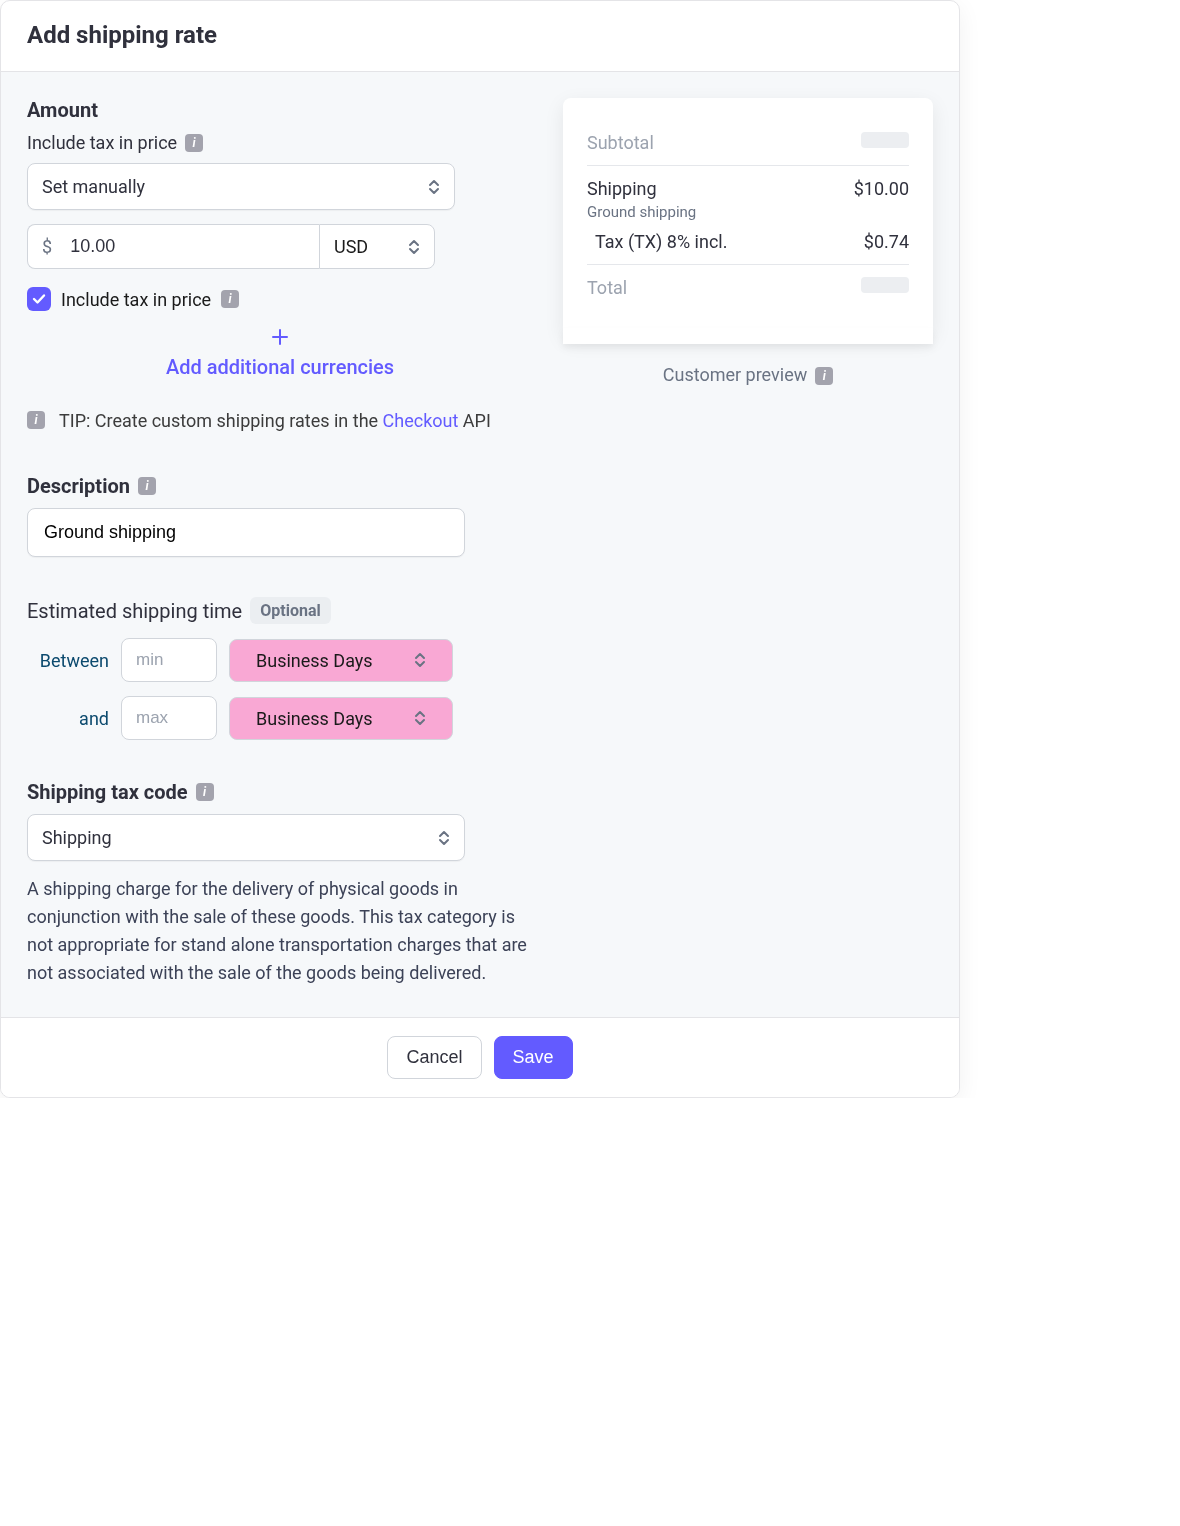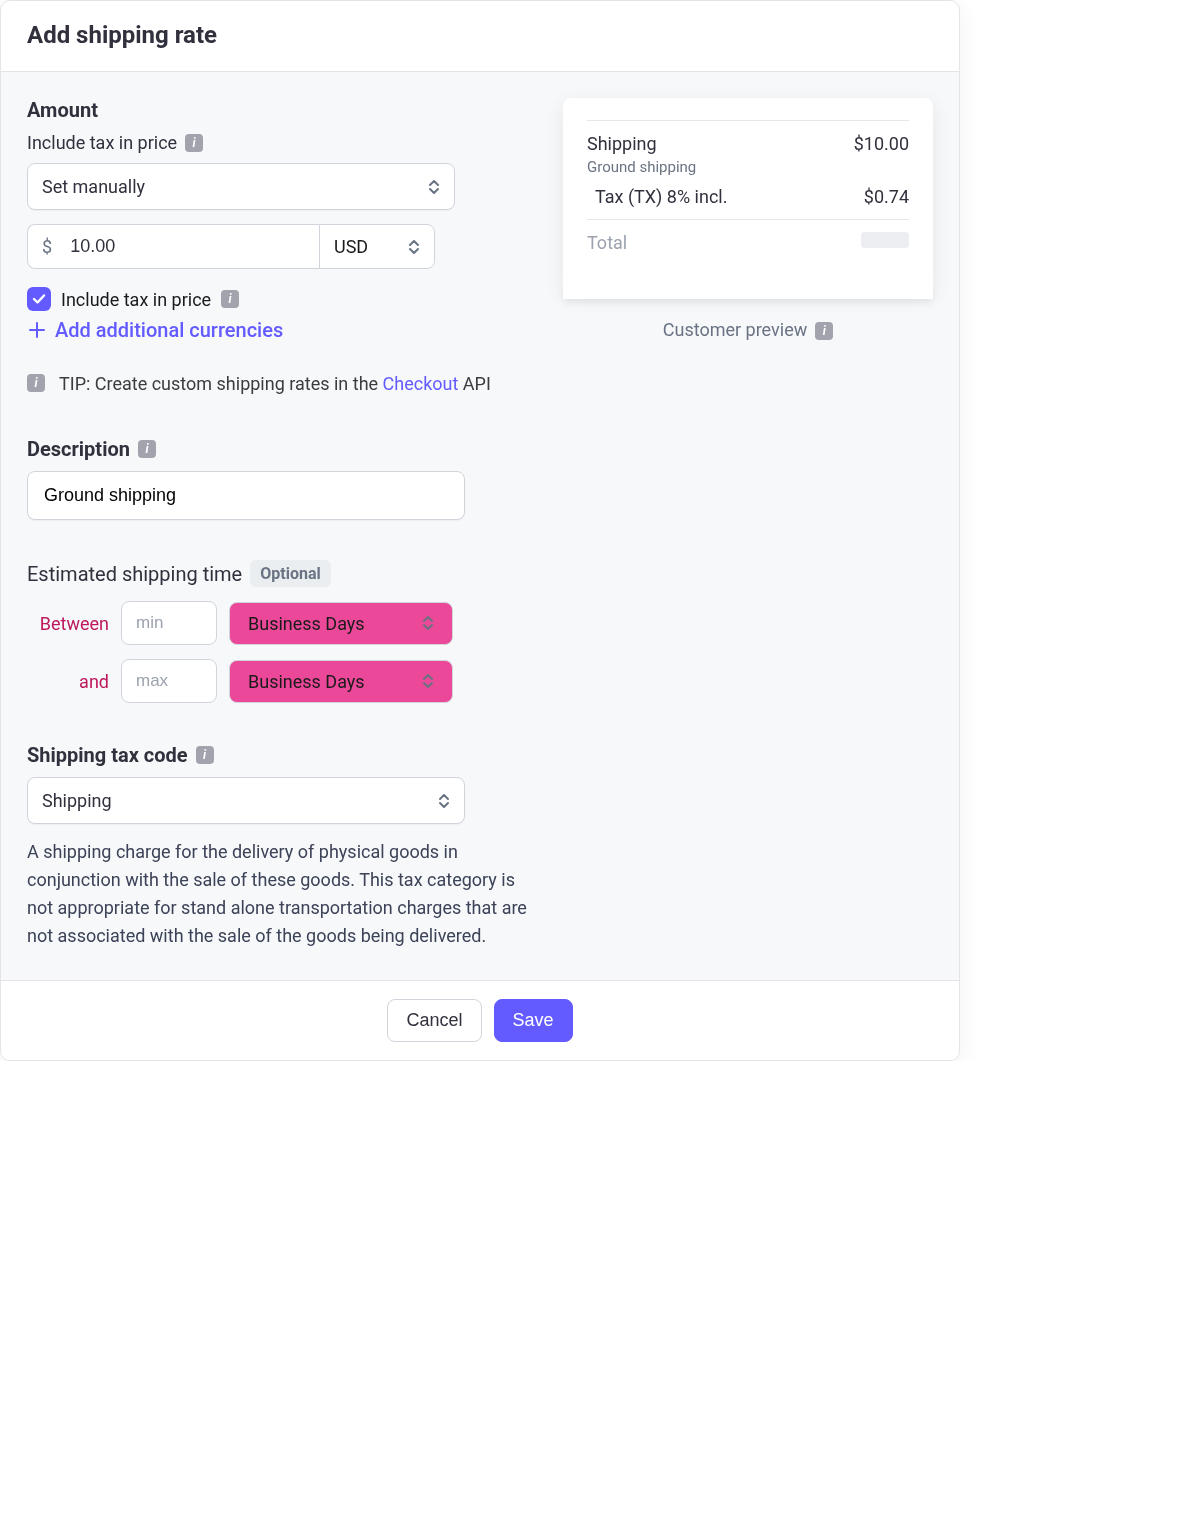--- a/index.html
+++ b/index.html
@@ -110,41 +110,41 @@
   .checkbox-mark {
     width:24px;height:24px;border-radius:6px;
     background:#635bff;
     display:flex;align-items:center;justify-content:center;
     flex:0 0 24px;
   }
   .checkbox-mark svg{width:14px;height:14px;}
   .link-btn {
     display:flex;align-items:center;gap:8px;
     color:#635bff;font-size:20px;font-weight:500;
-    margin-top:7px;cursor:pointer;
+    margin-top:16px;cursor:pointer;flex-direction:column;
   }
   .link-btn svg{width:20px;height:20px;}
   .tip-row {
     display:flex;gap:14px;margin-top:28px;font-size:18px;color:#3c3c3c;line-height:1.5;
   }
   .tip-row a { color:#635bff;text-decoration:none; }
   .est-row {
     display:flex;align-items:center;gap:12px;margin-top:14px;
   }
-  .est-label-col { width:82px;text-align:right;font-size:18px;color:#be185d; }
+  .est-label-col { width:82px;text-align:right;font-size:18px;color:#0c4a6e; }
   .est-input {
     width:96px;background:#fff;border:1px solid #d1d5db;border-radius:8px;
     padding:10px 12px;font-size:17px;color:#30313d;
   }
   .est-input input { border:none;outline:none;width:100%;font-size:17px;background:transparent; }
   .est-input input::placeholder{color:#9ca3af;}
   .est-select {
     flex:0 0 224px;
-    background:#ec4899;border:1px solid #d1d5db;border-radius:8px;
-    padding:10px 18px;font-size:18px;
+    background:#f9a8d4;border:1px solid #d1d5db;border-radius:8px;
+    padding:10px 26px;font-size:18px;
     display:flex;align-items:center;justify-content:space-between;
     cursor:pointer;
   }
   .badge-optional {
     background:#ebeef1;color:#6a7383;
     border-radius:6px;padding:4px 10px;font-size:16px;font-weight:700;
   }
   .help-text {
     font-size:18px;color:#3c4257;line-height:1.55;margin-top:14px;
   }
@@ -325,20 +325,24 @@
               <path d="M2 6 L6 2 L10 6 M2 10 L6 14 L10 10" fill="none" stroke="currentColor" stroke-width="2" stroke-linecap="round" stroke-linejoin="round"></path>
             </svg>
         </span>
       </div>
       <div class="help-text" style="max-width:870px;">A shipping charge for the delivery of physical goods in conjunction with the sale of these goods. This tax category is not appropriate for stand alone transportation charges that are not associated with the sale of the goods being delivered.</div>
 
     </div>
 
     <div class="right-col">
       <div class="preview-card">
+        <div class="prev-row">
+          <span class="prev-label prev-muted">Subtotal</span>
+          <span class="skeleton"></span>
+        </div>
         <div class="prev-divider"></div>
         <div class="prev-row" style="padding-bottom:2px;">
           <div>
             <div class="prev-label">Shipping</div>
             <div class="prev-sub">Ground shipping</div>
           </div>
           <span class="prev-value">$10.00</span>
         </div>
         <div class="prev-row" style="padding-top:8px;margin-left:8px;">
           <span class="prev-label">Tax (TX) 8% incl.</span>

